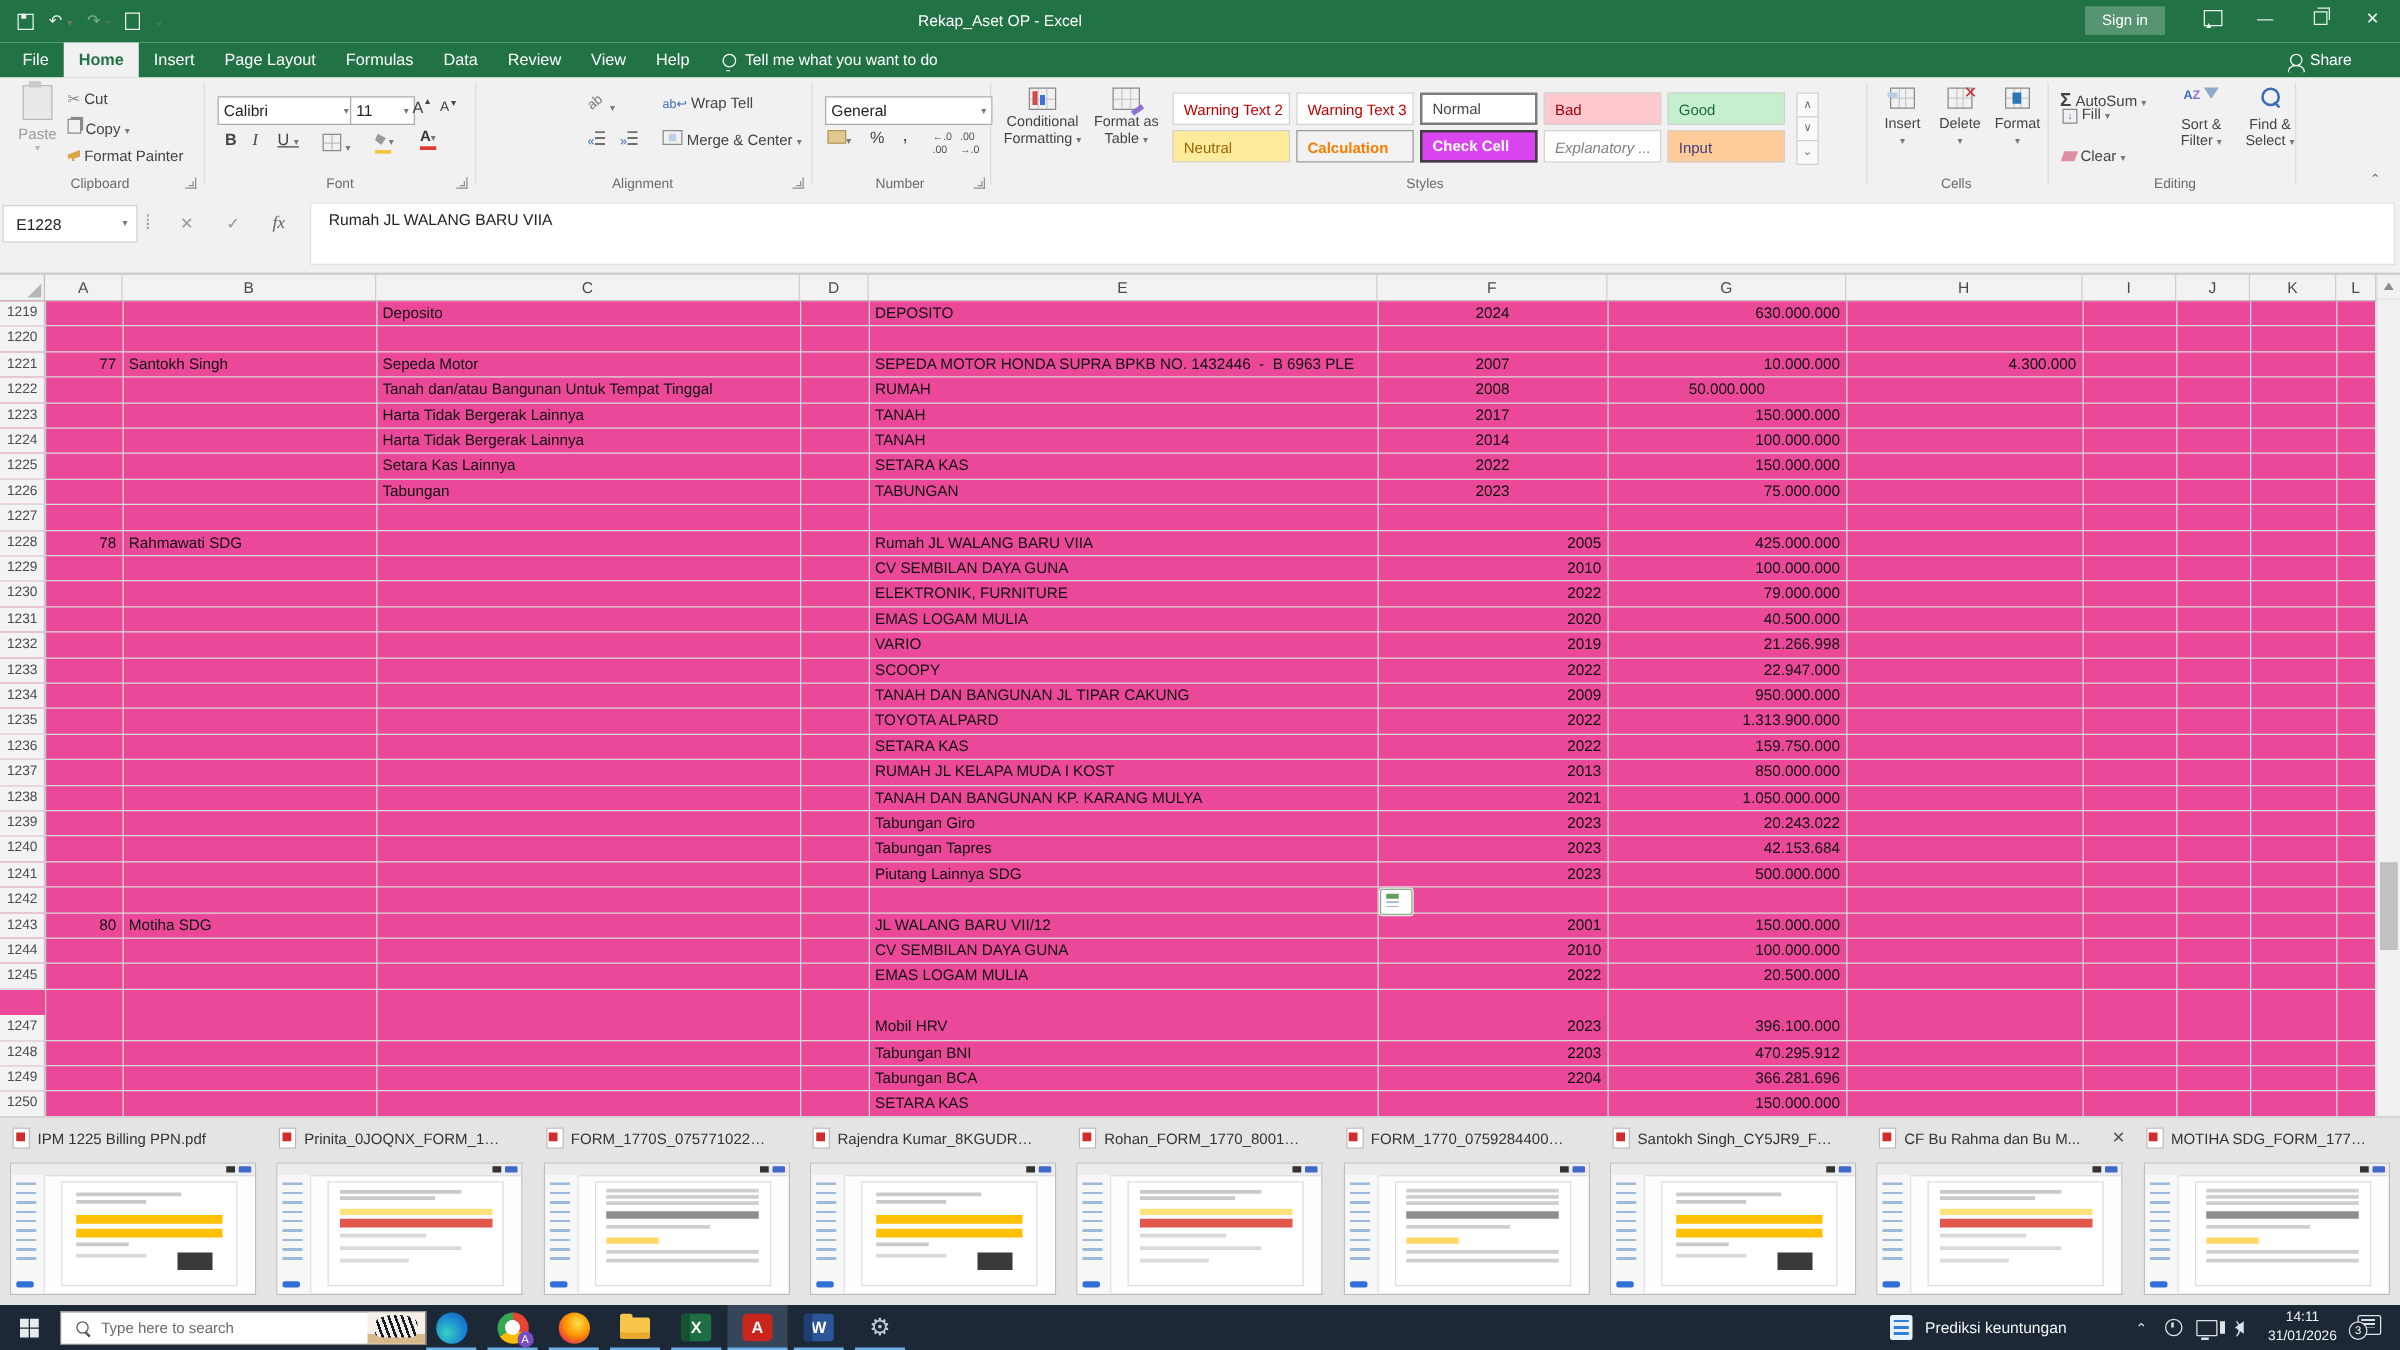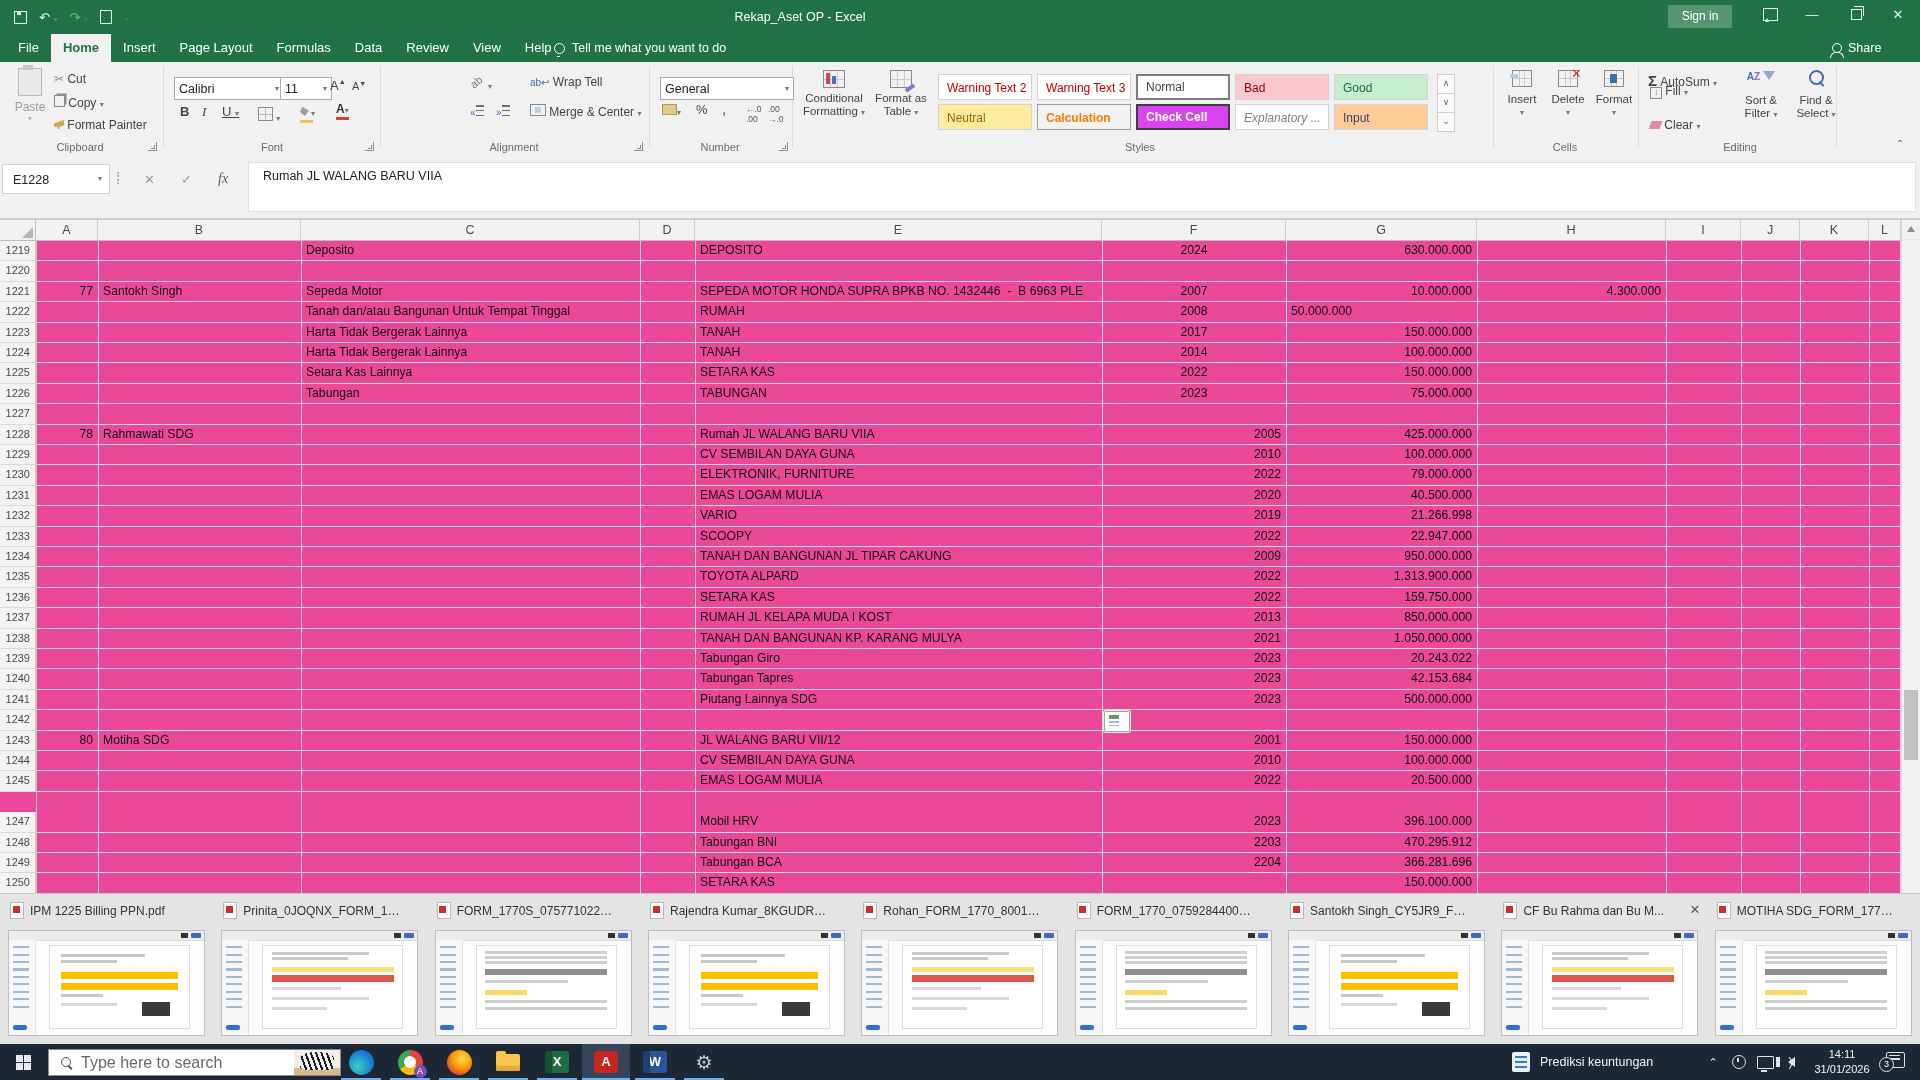--- a/index.html
+++ b/index.html
@@ -19,21 +19,21 @@
   .winbtn{position:absolute;top:0;width:40px;height:30px;text-align:center;line-height:30px;color:#eaf4ee;font-size:13px}
   .ribopt{width:13px;height:11px;border:1.2px solid #eaf4ee;display:inline-block;position:relative;top:2px}
   .ribopt:after{content:"▴";position:absolute;left:1.5px;top:-4px;font-size:8px;color:#eaf4ee}
   .restore-g{width:9px;height:9px;border:1.2px solid #eaf4ee;display:inline-block;position:relative;top:1px}
   .restore-g:after{content:"";position:absolute;left:2px;top:-4px;width:9px;height:9px;border:1.2px solid #eaf4ee;border-left:none;border-bottom:none}
   
   .menubar{position:absolute;left:0;top:34px;width:1920px;height:28px;background:#217346;color:#fff}
   .tabs{position:absolute;left:6px;top:0;height:28px;display:flex;align-items:stretch}
   .mtab{padding:0 12px;font-size:13px;line-height:28px;color:#fff;white-space:nowrap}
   .mtab.active{background:#f1f1f1;color:#217346;font-weight:bold}
-  .tellme{position:absolute;left:554px;top:0;height:28px;display:flex;align-items:center;gap:7px;font-size:12.5px;color:#fff}
+  .tellme{position:absolute;left:578px;top:0;height:28px;display:flex;align-items:center;gap:7px;font-size:12.5px;color:#fff}
   .bulb{width:9px;height:9px;border:1.4px solid #fff;border-radius:50%;position:relative}
   .bulb:after{content:"";position:absolute;left:2px;top:9px;width:3px;height:3px;border-bottom:1.4px solid #fff}
   .share{position:absolute;left:1832px;top:0;height:28px;display:flex;align-items:center;gap:6px;font-size:12.5px;color:#fff}
   .person{width:8px;height:8px;border:1.3px solid #fff;border-radius:50%;position:relative}
   .person:after{content:"";position:absolute;left:-3px;top:8px;width:12px;height:5px;border:1.3px solid #fff;border-bottom:none;border-radius:6px 6px 0 0}
   
   .ribbon{position:absolute;left:0;top:62px;width:1920px;height:95px;background:#f1f1f1;border-bottom:1px solid #d5d5d5;color:#444;font-size:12px}
   .rdiv{position:absolute;top:4px;width:1px;height:82px;background:#dcdcdc}
   .glabel{position:absolute;top:79px;font-size:11px;color:#6b6b6b;text-align:center}
   .launcher{position:absolute;top:80px;width:8px;height:8px;border:1px solid #8f8f8f;border-top:none;border-left:none}
@@ -105,21 +105,21 @@
   .tside:after{content:"";position:absolute;left:4px;bottom:5px;width:14px;height:5px;background:#2f6fd6;border-radius:2px}
   .tpage{position:absolute;left:40px;right:14px;top:14px;bottom:6px;background:#fff;border:1px solid #ddd}
   .pb{position:absolute}
   
   .taskbar{position:absolute;left:0;top:1044px;width:1920px;height:36px;background:#1d2836;color:#e9edf2}
   .startbtn{position:absolute;left:0;top:0;width:48px;height:36px}
   .wl{position:absolute;top:11px;width:7px;height:7px;background:#e8ebee}
   .searchbox{position:absolute;left:48px;top:5px;width:293px;height:27px;background:#fff;border:1px solid #8a8a8a;box-sizing:border-box}
   .mag{position:absolute;left:12px;top:7px;width:8px;height:8px;border:1.6px solid #555;border-radius:50%}
   .mag:after{content:"";position:absolute;left:7px;top:7px;width:5px;height:1.6px;background:#555;transform:rotate(45deg);transform-origin:0 0}
-  .sph{position:absolute;left:32px;top:0;line-height:25px;font-size:16px;color:#6a6a6a}
+  .sph{position:absolute;left:32px;top:0;line-height:25px;font-size:12px;color:#6a6a6a}
   .zebra{position:absolute;right:0;top:0;width:46px;height:25px;overflow:hidden;
     background:linear-gradient(#f5f0e6 0 70%,#d8b98a 70% 100%)}
   .zebra:after{content:"";position:absolute;left:6px;top:2px;width:34px;height:18px;border-radius:40% 40% 20% 20%;
     background:repeating-linear-gradient(70deg,#1b1b1b 0 2px,#efefef 2px 5px)}
   .tbicon{position:absolute;top:0;width:48px;height:36px;display:flex;align-items:center;justify-content:center}
   .tbicon.hl{background:#35465a}
   .underline{position:absolute;top:33.5px;height:2.5px;background:#6cb2e8}
   .circ{width:25px;height:25px;border-radius:50%}
   .edge-c{background:radial-gradient(circle at 35% 65%,#35d2c4,#1b7fd4 60%,#0d5ca8)}
   .chrome-c{background:conic-gradient(#ea4335 0 33%,#fbbc05 33% 66%,#34a853 66% 100%);position:relative}
@@ -380,21 +380,21 @@
         <div class="gcell" style="left: 695px; width: 407px;">SEPEDA MOTOR HONDA SUPRA BPKB NO. 1432446  -  B 6963 PLE</div>
         <div class="gcell" style="left: 1102px; width: 184px; text-align: center;">2007</div>
         <div class="gcell" style="left: 1286px; width: 191px; text-align: right;">10.000.000</div>
         <div class="gcell" style="left: 1477px; width: 189px; text-align: right;">4.300.000</div>
       </div>
       <div class="grow" style="top: 61.2px;">
         <div class="rnum">1222</div>
         <div class="gcell" style="left: 301px; width: 339px;">Tanah dan/atau Bangunan Untuk Tempat Tinggal</div>
         <div class="gcell" style="left: 695px; width: 407px;">RUMAH</div>
         <div class="gcell" style="left: 1102px; width: 184px; text-align: center;">2008</div>
-        <div class="gcell" style="left: 1286px; width: 191px; text-align: left;">50.000.000</div>
+        <div class="gcell" style="left: 1286px; width: 191px; text-align: center;">50.000.000</div>
       </div>
       <div class="grow" style="top: 81.6px;">
         <div class="rnum">1223</div>
         <div class="gcell" style="left: 301px; width: 339px;">Harta Tidak Bergerak Lainnya</div>
         <div class="gcell" style="left: 695px; width: 407px;">TANAH</div>
         <div class="gcell" style="left: 1102px; width: 184px; text-align: center;">2017</div>
         <div class="gcell" style="left: 1286px; width: 191px; text-align: right;">150.000.000</div>
       </div>
       <div class="grow" style="top: 102px;">
         <div class="rnum">1224</div>

